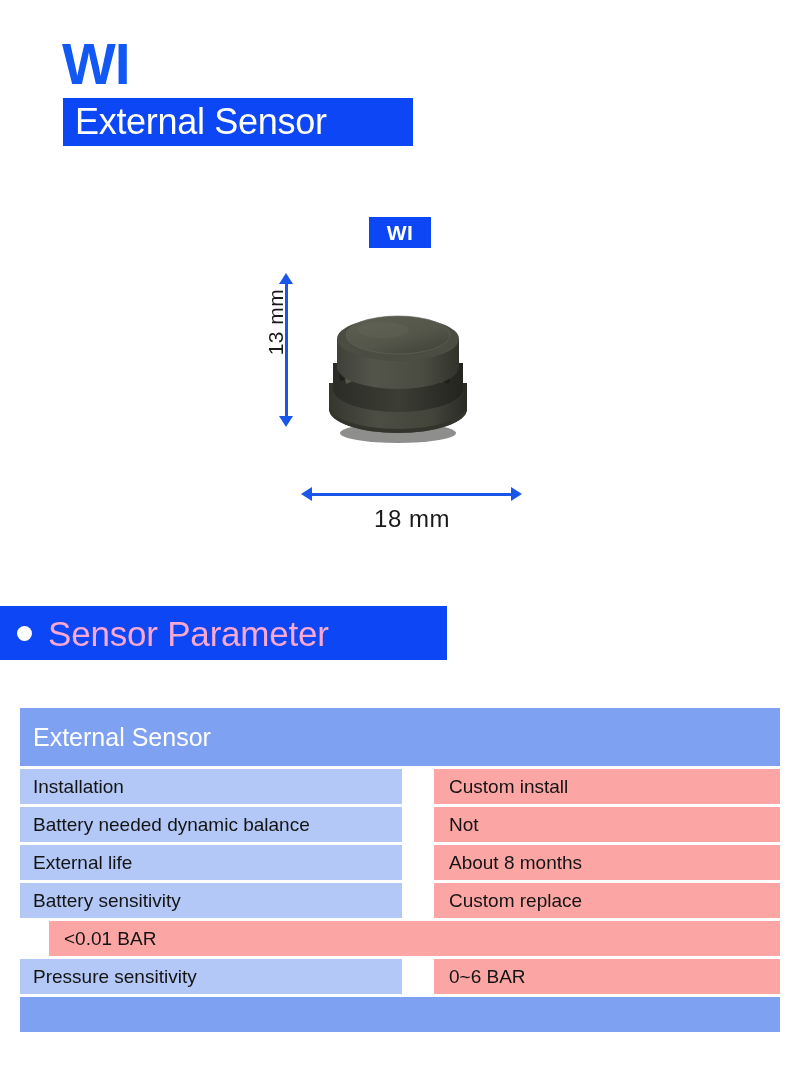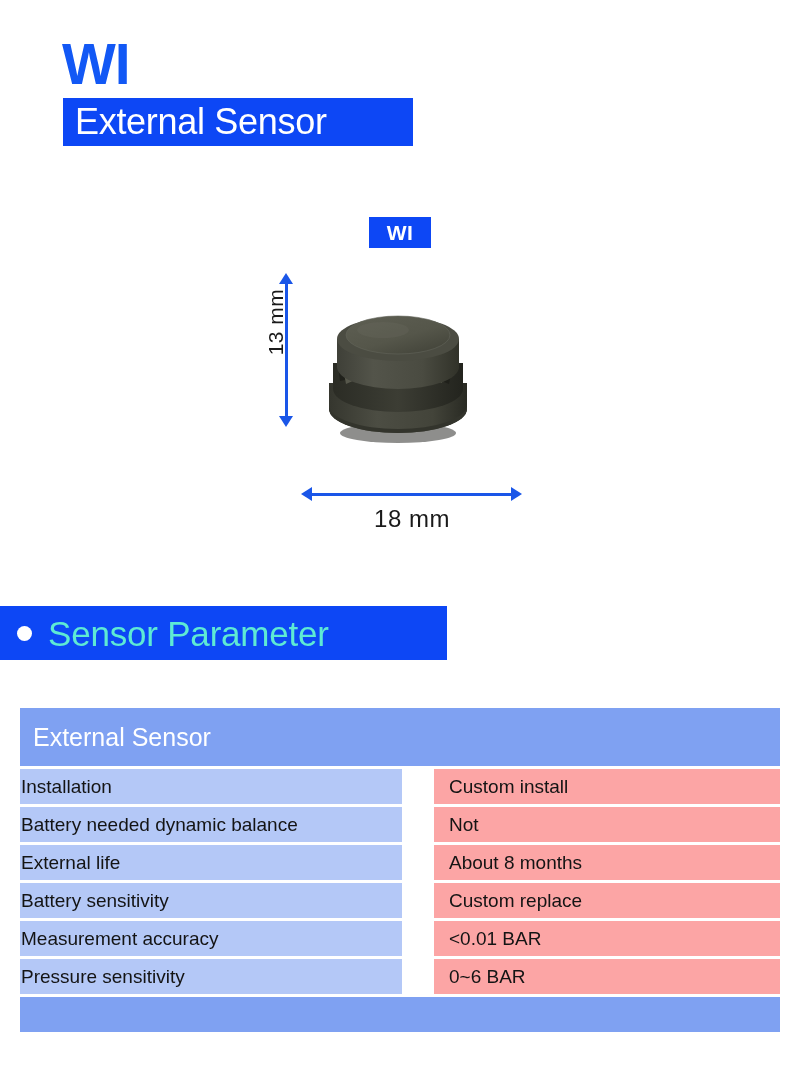--- a/index.html
+++ b/index.html
@@ -175,21 +175,21 @@
   }
   .section-bullet {
     width: 15px;
     height: 15px;
     border-radius: 50%;
     background: #ffffff;
     flex: none;
     margin-right: 16px;
   }
   .section-bar-text {
-    color: #5eead4;
+    color: #f9a8d4;
     font-size: 35px;
     line-height: 37px;
     letter-spacing: -0.2px;
     white-space: nowrap;
   }
 
   
   .spec-table {
     position: absolute;
     left: 20px;
@@ -215,21 +215,21 @@
     height: 35px;
     margin-bottom: 3px;
   }
   .spec-key {
     width: 382px;
     flex: none;
     background: #b4c8f7;
     display: flex;
     align-items: center;
     box-sizing: border-box;
-    padding-left: 1px;
+    padding-left: 13px;
     margin-right: 3px;
   }
   .spec-val {
     flex: 1;
     background: #fca5a5;
     display: flex;
     align-items: center;
     box-sizing: border-box;
     padding-left: 15px;
     margin-left: 29px;
@@ -371,23 +371,20 @@
   <div class="spec-row">
     <div class="spec-key">
       <span class="spec-cell-text">Battery sensitivity</span>
     </div>
     <div class="spec-val">
       <span class="spec-cell-text">Custom replace</span>
     </div>
   </div>
 
   <div class="spec-row">
-    <div class="spec-key">
-      <span class="spec-cell-text">Measurement accuracy</span>
-    </div>
     <div class="spec-val">
       <span class="spec-cell-text">&lt;0.01 BAR</span>
     </div>
   </div>
 
   <div class="spec-row">
     <div class="spec-key">
       <span class="spec-cell-text">Pressure sensitivity</span>
     </div>
     <div class="spec-val">

